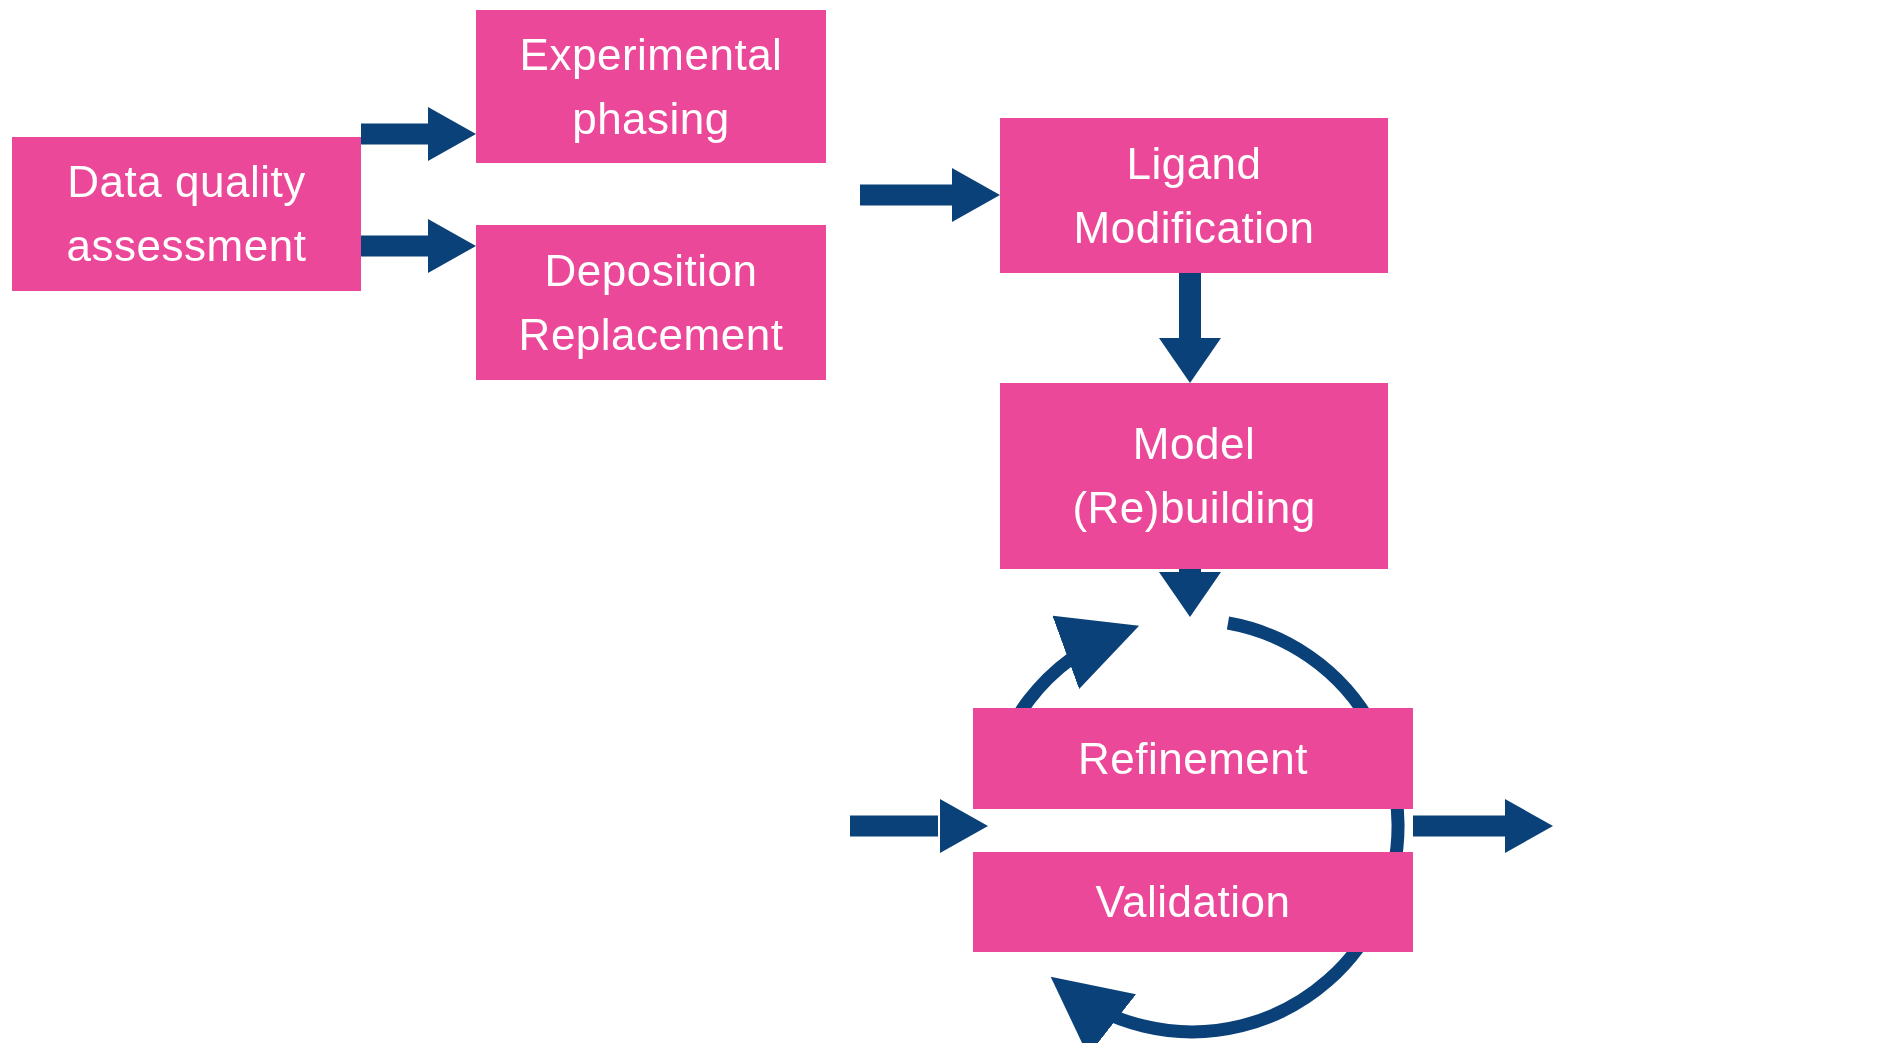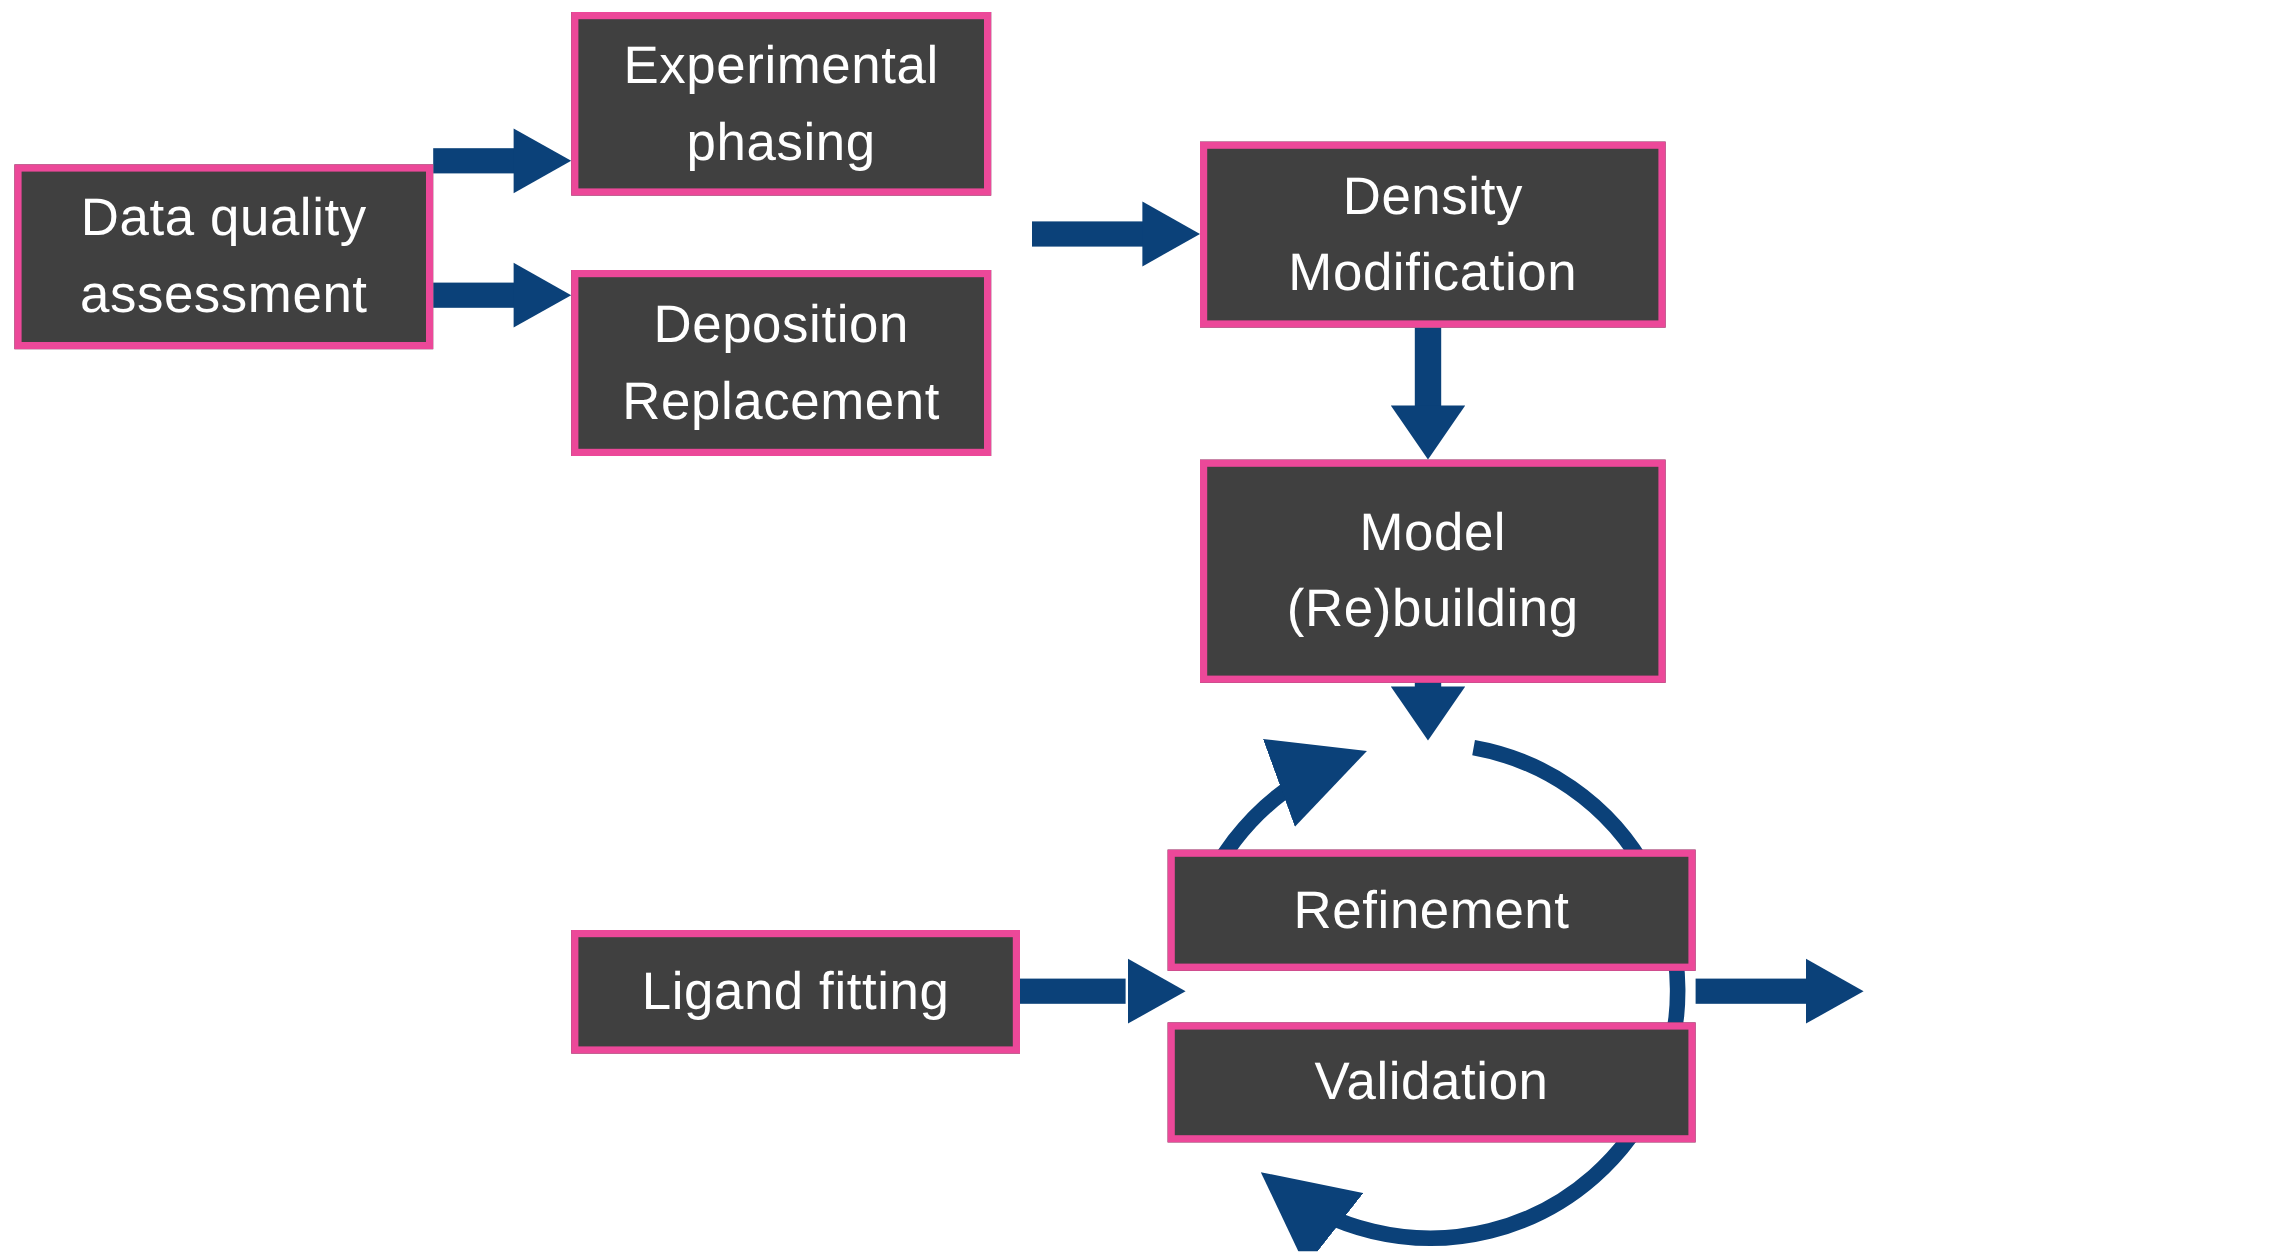--- a/index.html
+++ b/index.html
@@ -12,21 +12,21 @@
     position: relative;
     width: 1903px;
     height: 1043px;
     background: #ffffff;
     overflow: hidden;
   }
   
   .box {
     position: absolute;
     box-sizing: border-box;
-    background: #404040;
+    background: #ec4899;
     border: 6px solid #ec4899;
     color: #ffffff;
     display: flex;
     align-items: center;
     justify-content: center;
     text-align: center;
     z-index: 3;
   }
   .box .label {
     white-space: pre-line;
@@ -123,40 +123,37 @@
     <span class="label">Experimental
 phasing</span>
   </div>
 
   <div class="box" id="box-molecular">
     <span class="label">Deposition
 Replacement</span>
   </div>
 
   <div class="box" id="box-density">
-    <span class="label">Density
+    <span class="label">Ligand
 Modification</span>
   </div>
 
   <div class="box" id="box-model">
     <span class="label">Model
 (Re)building</span>
   </div>
 
   <div class="box" id="box-refinement">
     <span class="label">Refinement</span>
   </div>
 
   <div class="box" id="box-validation">
     <span class="label">Validation</span>
   </div>
 
-  <div class="box" id="box-ligand">
-    <span class="label">Ligand fitting</span>
-  </div>
 
 
   <div class="harrow" id="arrow-dq-exp">
     <div class="shaft"></div>
     <div class="head"></div>
   </div>
 
   <div class="harrow" id="arrow-dq-mol">
     <div class="shaft"></div>
     <div class="head"></div>

